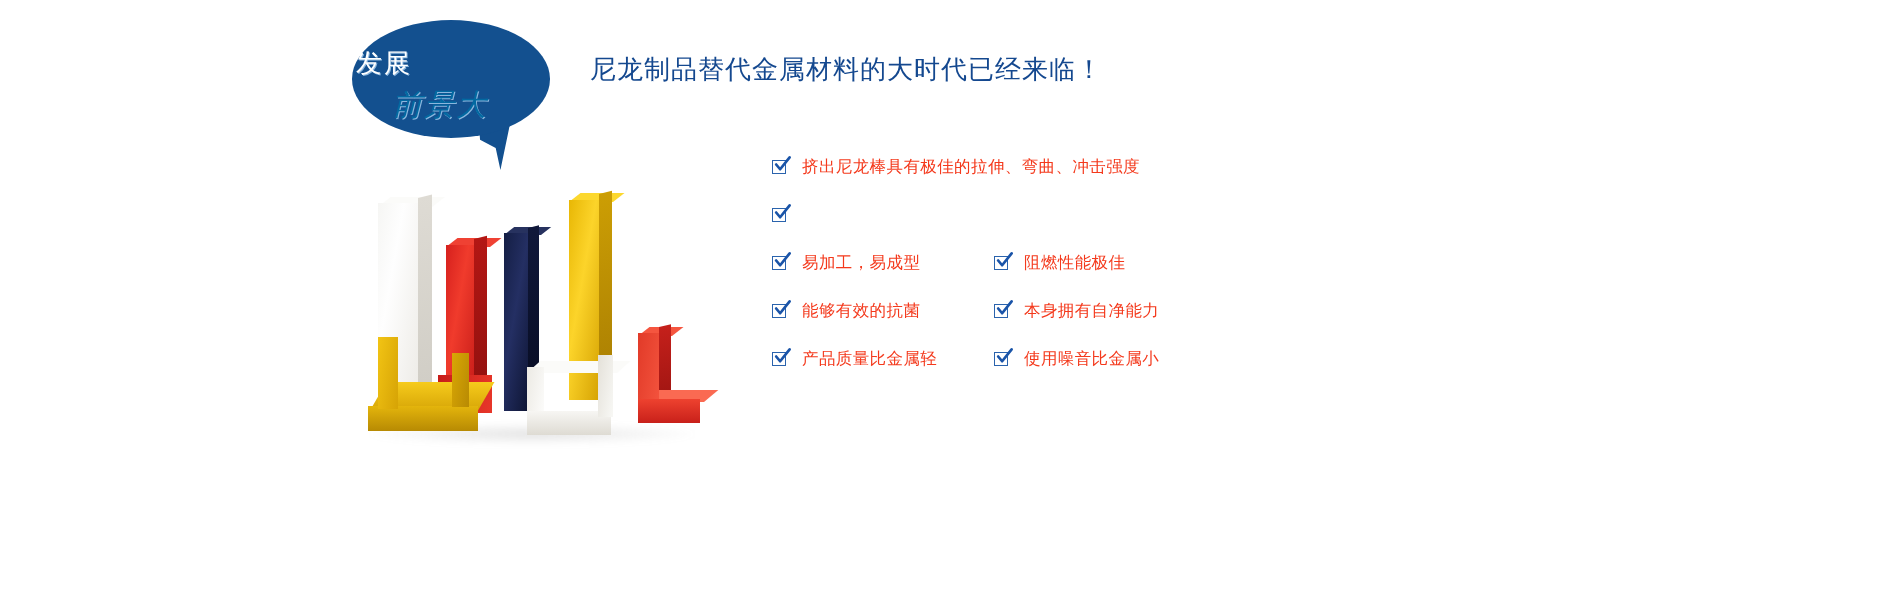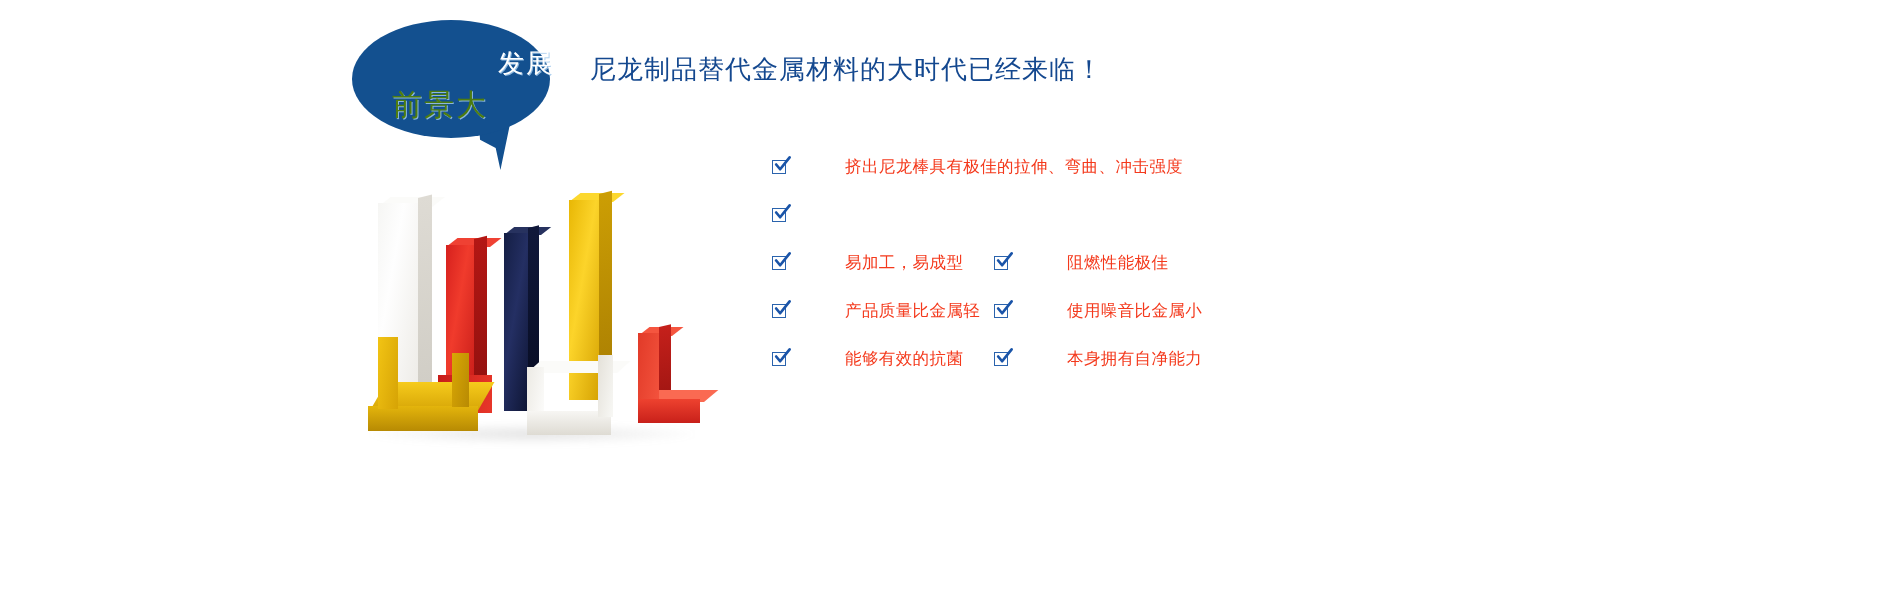--- a/index.html
+++ b/index.html
@@ -19,27 +19,27 @@
   .bubble-tail{
     position:absolute;left:148px;top:100px;width:34px;height:58px;
     background:#13508f;
     clip-path:polygon(0% 0%, 100% 4%, 66% 100%, 52% 62%, 6% 48%);
   }
   .bubble-t1{
     position:absolute;left:26px;top:38px;width:198px;
     color:#ffffff;font-size:26px;line-height:1;letter-spacing:2px;
     text-shadow:1px 1px 0 rgba(160,200,235,.85);
     white-space:nowrap;
-    text-align:right;
   }
   .bubble-t2{
     position:absolute;left:62px;top:78px;width:198px;
-    color:#4d7c0f;font-size:30px;line-height:1;letter-spacing:2px;
+    color:#0369a1;font-size:30px;line-height:1;letter-spacing:2px;
     text-shadow:1px 1px 0 rgba(160,200,235,.85);
     white-space:nowrap;
+    font-style:italic;
   }
 
   
   .headline{
     position:absolute;left:590px;top:55px;
     color:#14488f;font-size:26px;line-height:1.1;letter-spacing:1px;
     white-space:nowrap;font-weight:400;
   }
 
   
@@ -47,21 +47,21 @@
   .b-row{position:relative;height:48px;}
   .b-item{position:absolute;display:flex;align-items:center;gap:13px;white-space:nowrap;}
   .b-item.col1{left:0px;}
   .b-item.col2{left:194px;padding-left:28px;}
   .chk{width:17px;height:17px;position:relative;flex:0 0 17px;}
   .chk .box{
     position:absolute;left:0;top:2px;width:14px;height:14px;
     border:1.4px solid #2a63ad;background:#fff;box-sizing:border-box;
   }
   .chk svg{position:absolute;left:1px;top:-3px;width:19px;height:19px;}
-  .b-text{color:#f4391c;font-size:16.5px;line-height:1;letter-spacing:.4px;margin-left:43px;}
+  .b-text{color:#f4391c;font-size:16.5px;line-height:1;letter-spacing:.4px;}
 
   
   .photo{position:absolute;left:352px;top:185px;width:350px;height:275px;}
   .pc{position:absolute;}
 
   
   
   .w-front{left:26px;top:18px;width:40px;height:212px;
     background:linear-gradient(100deg,#f6f6f4 0%,#fefefe 34%,#eceae5 100%);}
   .w-side{left:66px;top:13px;width:14px;height:214px;
@@ -240,50 +240,50 @@
     </div>
 
     <div class="b-row">
       <div class="b-item col1">
         <span class="chk">
           <span class="box"></span>
           <svg viewBox="0 0 24 24" aria-hidden="true">
               <path d="M4 12 L9 18 L21 3" fill="none" stroke="#1a54a8" stroke-width="3.4" stroke-linecap="round" stroke-linejoin="round"></path>
             </svg>
         </span>
+        <span class="b-text">能够有效的抗菌</span>
+      </div>
+      <div class="b-item col2">
+        <span class="chk">
+          <span class="box"></span>
+          <svg viewBox="0 0 24 24" aria-hidden="true">
+              <path d="M4 12 L9 18 L21 3" fill="none" stroke="#1a54a8" stroke-width="3.4" stroke-linecap="round" stroke-linejoin="round"></path>
+            </svg>
+        </span>
+        <span class="b-text">本身拥有自净能力</span>
+      </div>
+    </div>
+
+    <div class="b-row">
+      <div class="b-item col1">
+        <span class="chk">
+          <span class="box"></span>
+          <svg viewBox="0 0 24 24" aria-hidden="true">
+              <path d="M4 12 L9 18 L21 3" fill="none" stroke="#1a54a8" stroke-width="3.4" stroke-linecap="round" stroke-linejoin="round"></path>
+            </svg>
+        </span>
         <span class="b-text">产品质量比金属轻</span>
       </div>
       <div class="b-item col2">
         <span class="chk">
           <span class="box"></span>
           <svg viewBox="0 0 24 24" aria-hidden="true">
               <path d="M4 12 L9 18 L21 3" fill="none" stroke="#1a54a8" stroke-width="3.4" stroke-linecap="round" stroke-linejoin="round"></path>
             </svg>
         </span>
         <span class="b-text">使用噪音比金属小</span>
       </div>
     </div>
 
-    <div class="b-row">
-      <div class="b-item col1">
-        <span class="chk">
-          <span class="box"></span>
-          <svg viewBox="0 0 24 24" aria-hidden="true">
-              <path d="M4 12 L9 18 L21 3" fill="none" stroke="#1a54a8" stroke-width="3.4" stroke-linecap="round" stroke-linejoin="round"></path>
-            </svg>
-        </span>
-        <span class="b-text">能够有效的抗菌</span>
-      </div>
-      <div class="b-item col2">
-        <span class="chk">
-          <span class="box"></span>
-          <svg viewBox="0 0 24 24" aria-hidden="true">
-              <path d="M4 12 L9 18 L21 3" fill="none" stroke="#1a54a8" stroke-width="3.4" stroke-linecap="round" stroke-linejoin="round"></path>
-            </svg>
-        </span>
-        <span class="b-text">本身拥有自净能力</span>
-      </div>
-    </div>
-
 
   </div>
 
 </div>
 
 </body></html>

